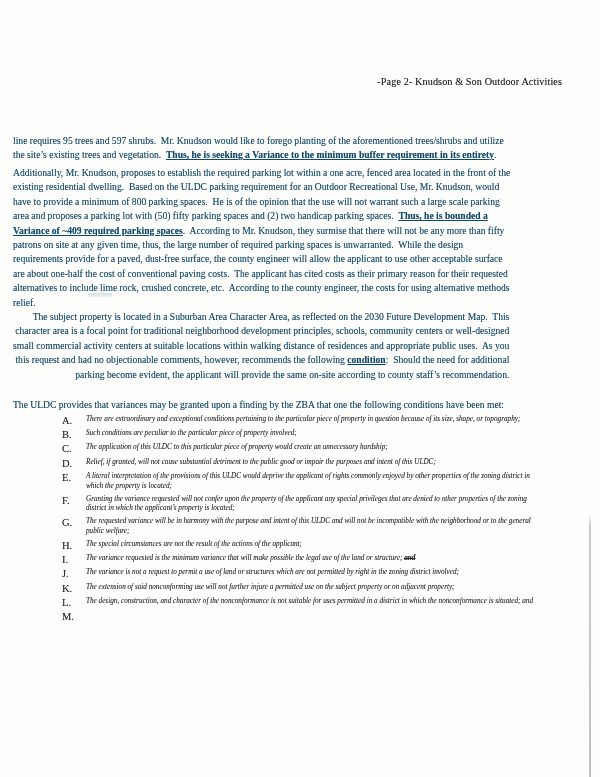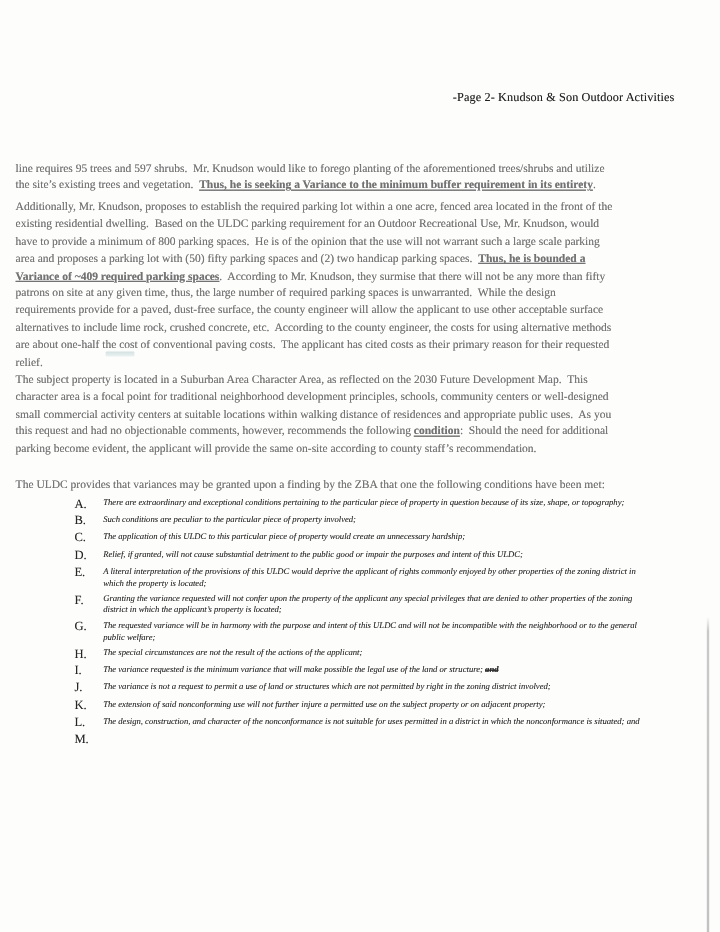--- a/index.html
+++ b/index.html
@@ -20,32 +20,32 @@
     position: absolute;
     top: 76px; right: 38px;
     font-size: 10.2px;
     letter-spacing: 0.1px;
     color: #222;
     text-shadow: 0 0 0.5px rgba(40,40,40,0.45);
   }
   .para {
     position: absolute;
     left: 13px;
-    color: #737373;
+    color: #0c4a6e;
     text-shadow: 0 0 0.5px rgba(40,40,40,0.4);
   }
   .para .line {
     white-space: pre;
     font-size: 9.6px;
     height: 14.4px;
     line-height: 14.4px;
   }
   .p1 { top: 134px; }
   .p2 { top: 166px; }
-  .p3 { top: 310px; }
+  .p3 { top: 310px; text-align: right; }
   .p4 { top: 398px; }
   .seg-bu {
     font-weight: bold;
     text-decoration: underline;
     text-decoration-thickness: 1px;
   }
   .seg-st {
     text-decoration: line-through;
     font-weight: bold;
   }
@@ -102,22 +102,22 @@
       <div class="line"><span>the site’s existing trees and vegetation.  </span><span class="seg-bu">Thus, he is seeking a Variance to the minimum buffer requirement in its entirety</span><span>.</span></div>
     </div>
   <div class="para p2">
       <div class="line"><span>Additionally, Mr. Knudson, proposes to establish the required parking lot within a one acre, fenced area located in the front of the</span></div>
       <div class="line"><span>existing residential dwelling.  Based on the ULDC parking requirement for an Outdoor Recreational Use, Mr. Knudson, would</span></div>
       <div class="line"><span>have to provide a minimum of 800 parking spaces.  He is of the opinion that the use will not warrant such a large scale parking</span></div>
       <div class="line"><span>area and proposes a parking lot with (50) fifty parking spaces and (2) two handicap parking spaces.  </span><span class="seg-bu">Thus, he is bounded a</span></div>
       <div class="line"><span class="seg-bu">Variance of ~409 required parking spaces</span><span>.  According to Mr. Knudson, they surmise that there will not be any more than fifty</span></div>
       <div class="line"><span>patrons on site at any given time, thus, the large number of required parking spaces is unwarranted.  While the design</span></div>
       <div class="line"><span>requirements provide for a paved, dust-free surface, the county engineer will allow the applicant to use other acceptable surface</span></div>
+      <div class="line"><span>are about one-half the cost of conventional paving costs.  The applicant has cited costs as their primary reason for their requested</span></div>
       <div class="line"><span>alternatives to include lime rock, crushed concrete, etc.  According to the county engineer, the costs for using alternative methods</span></div>
-      <div class="line"><span>are about one-half the cost of conventional paving costs.  The applicant has cited costs as their primary reason for their requested</span></div>
       <div class="line"><span>relief.</span></div>
     </div>
   <div class="para p3">
       <div class="line"><span>The subject property is located in a Suburban Area Character Area, as reflected on the 2030 Future Development Map.  This</span></div>
       <div class="line"><span>character area is a focal point for traditional neighborhood development principles, schools, community centers or well-designed</span></div>
       <div class="line"><span>small commercial activity centers at suitable locations within walking distance of residences and appropriate public uses.  As you</span></div>
       <div class="line"><span>this request and had no objectionable comments, however, recommends the following </span><span class="seg-bu">condition</span><span>:  Should the need for additional</span></div>
       <div class="line"><span>parking become evident, the applicant will provide the same on-site according to county staff’s recommendation.</span></div>
     </div>
   <div class="para p4">

